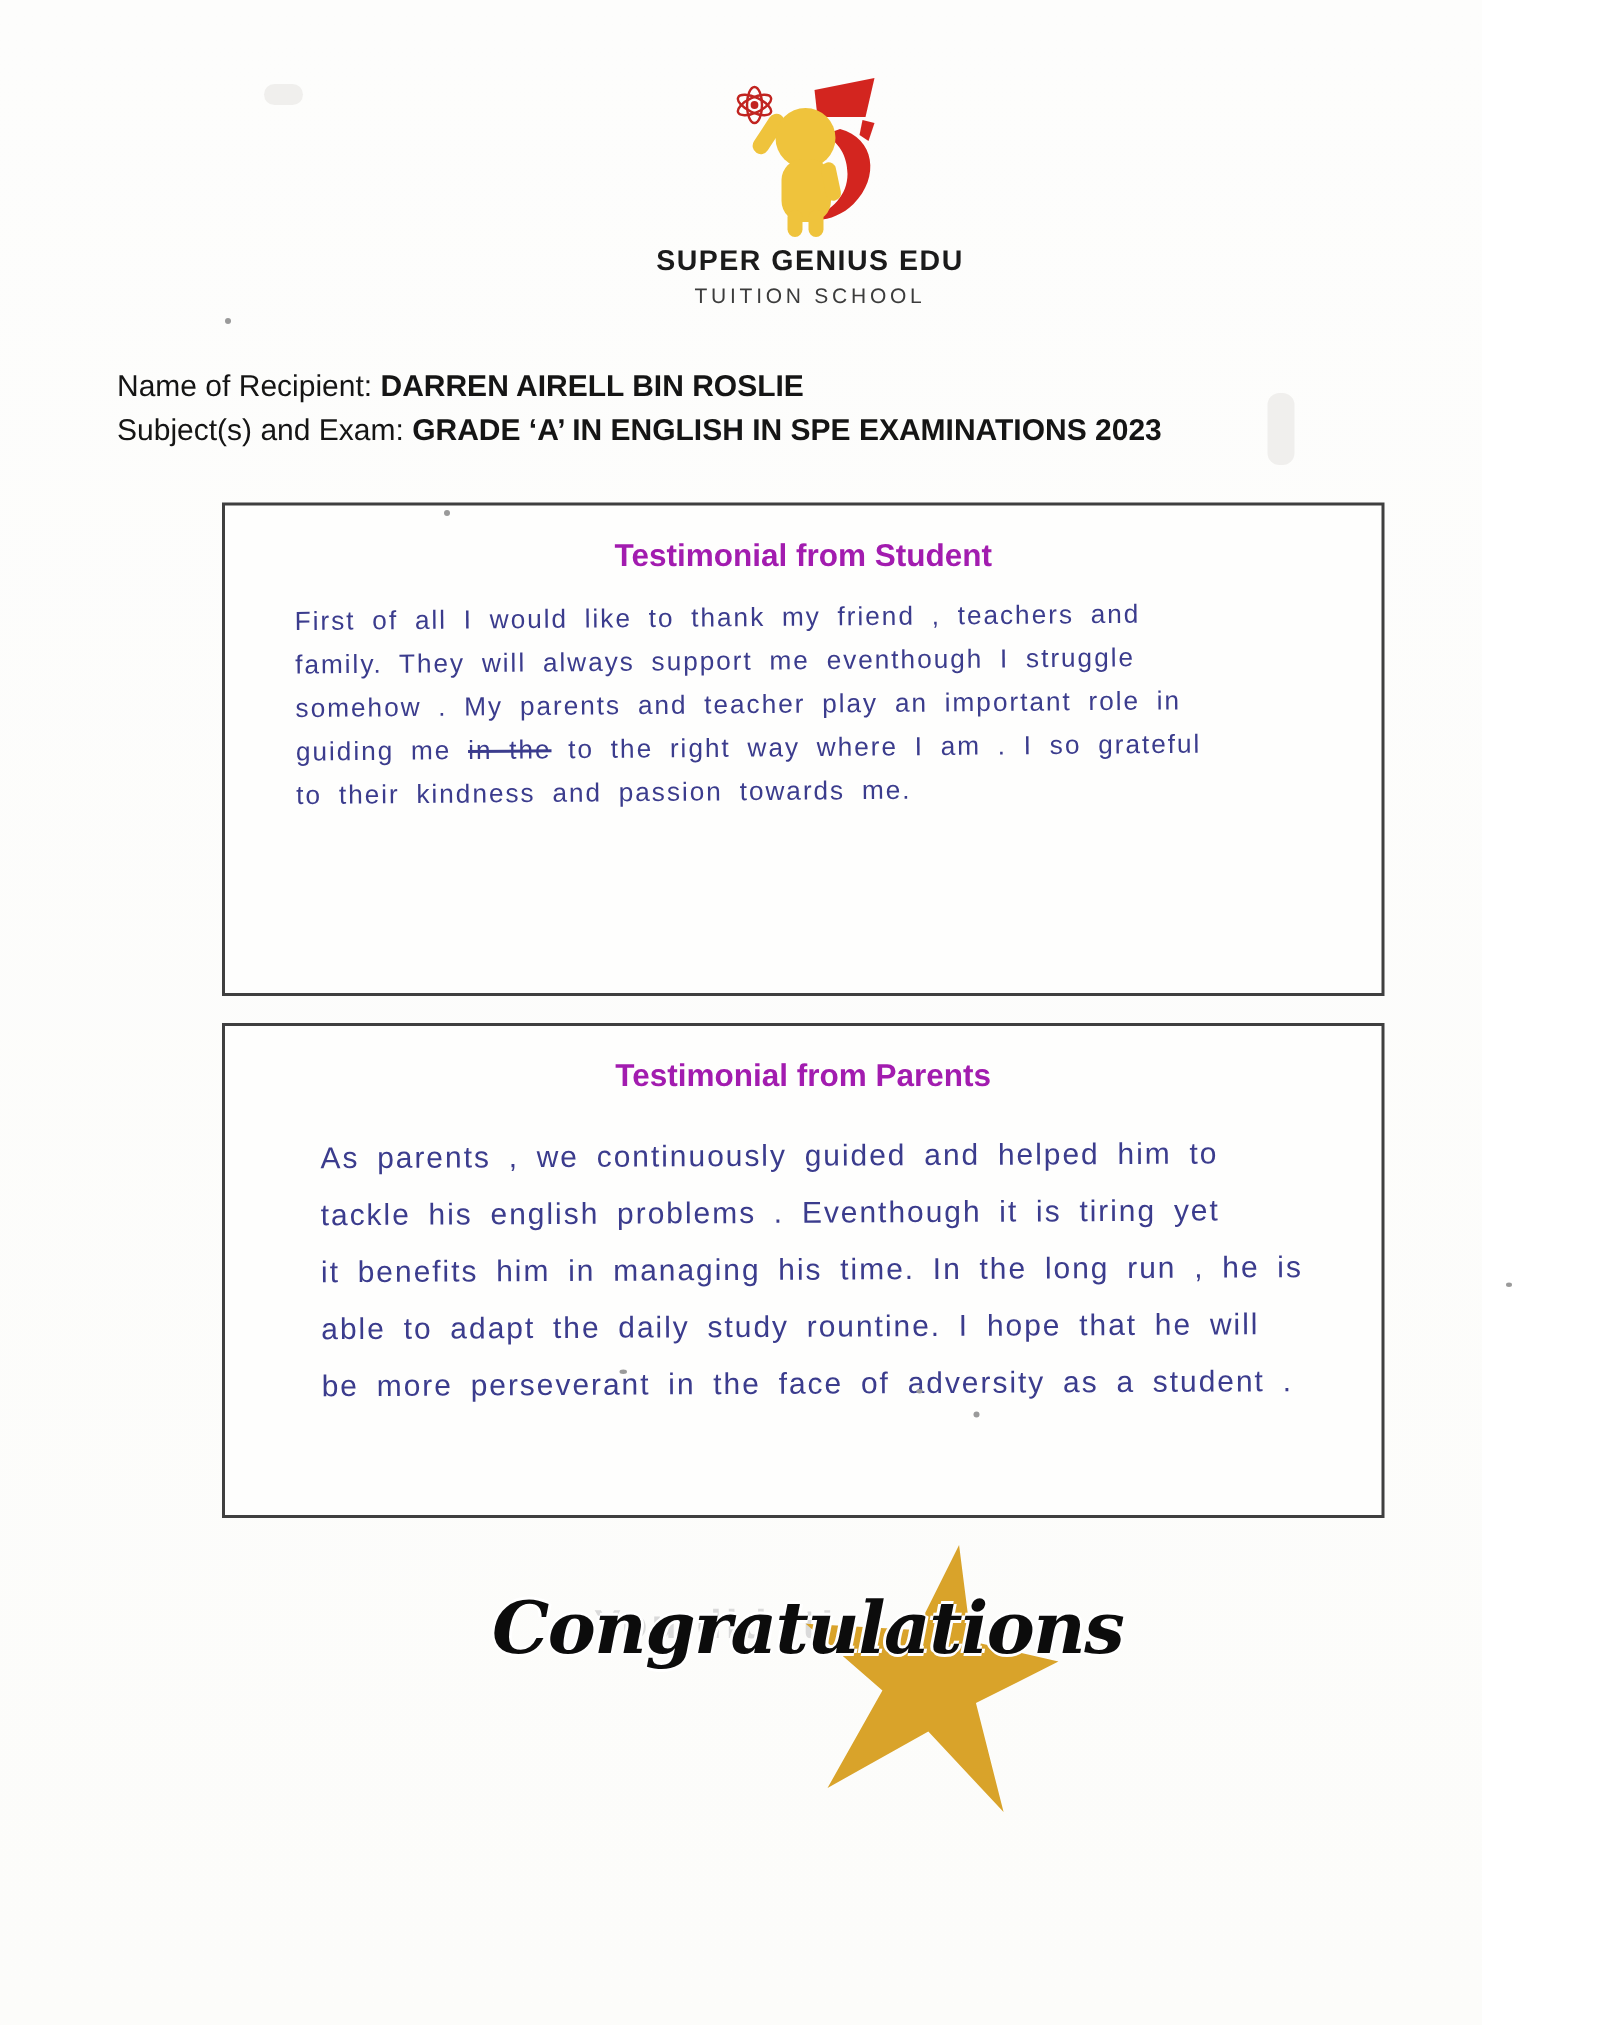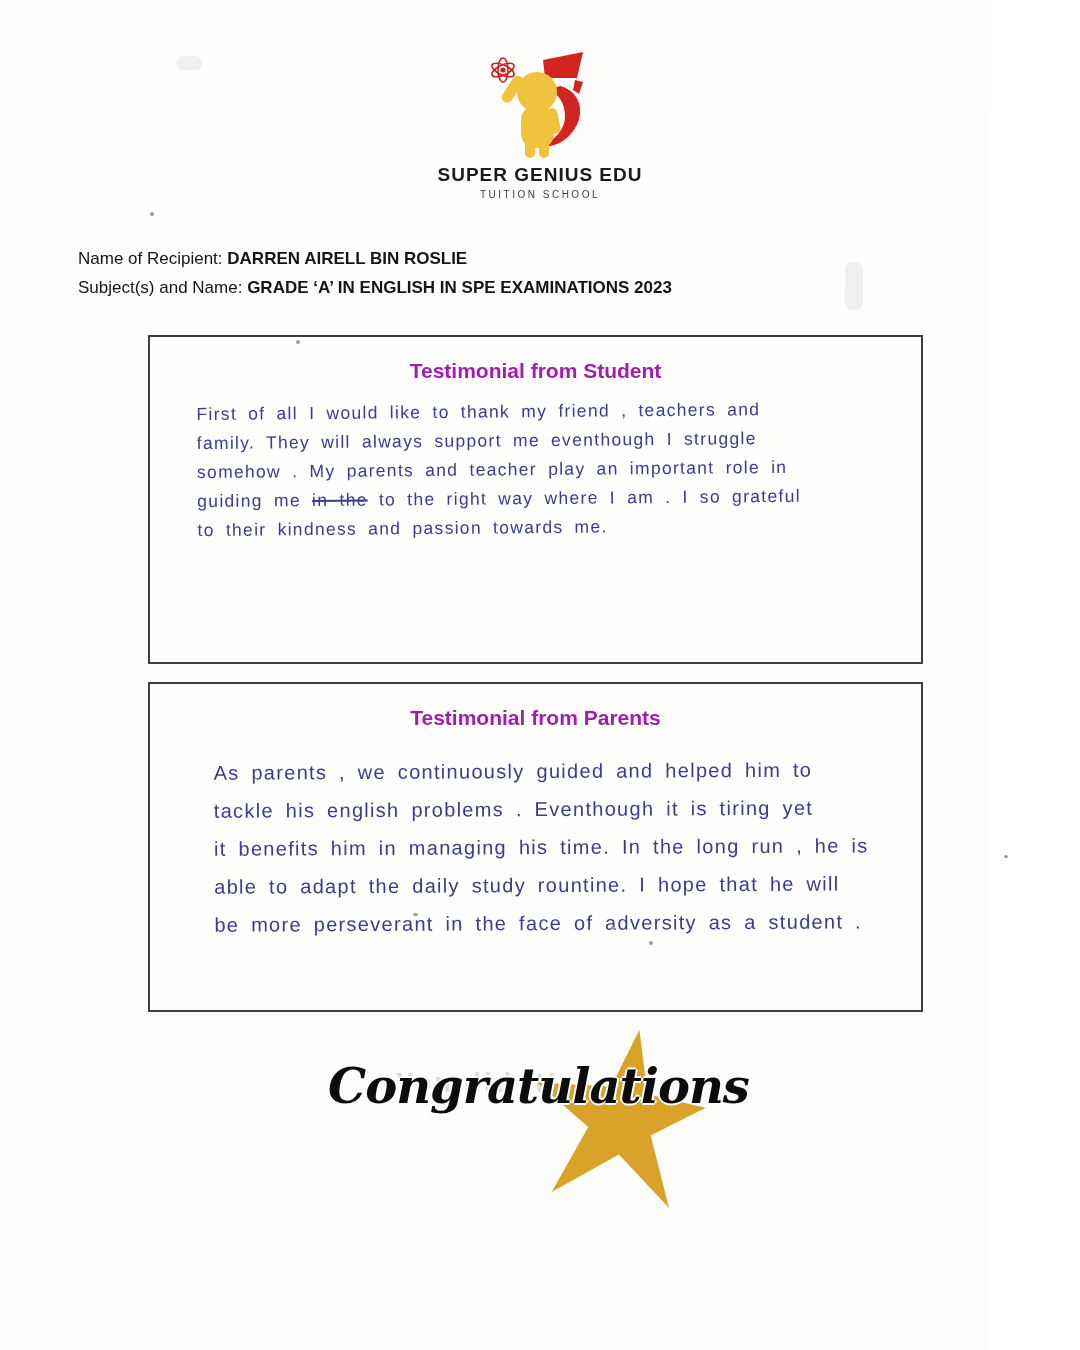--- a/index.html
+++ b/index.html
@@ -20,27 +20,27 @@
     text-align:center;
   }
   .logo-svg{display:block;margin:0 auto;}
   .logo-title{
     margin-top:4px;
     font-size:19px;font-weight:bold;color:#1b1b1b;
     letter-spacing:1px;
   }
   .logo-subtitle{
     margin-top:3px;
-    font-size:10px;color:#3c3c3c;
+    font-size:14px;color:#3c3c3c;
     letter-spacing:2.5px;
   }
   
   .meta-block{
     position:absolute;left:78px;top:244px;width:900px;
-    font-size:17px;color:#151515;line-height:29px;
+    font-size:20px;color:#151515;line-height:29px;
   }
   .meta-line{white-space:nowrap;}
   .meta-label{font-weight:normal;}
   .meta-value{font-weight:bold;}
   
   .t-box{
     position:absolute;left:148px;width:775px;
     border:2px solid #3f3f3f;
     box-sizing:border-box;
     background:#fefefd;
@@ -137,21 +137,21 @@
     <div class="logo-title">SUPER GENIUS EDU</div>
     <div class="logo-subtitle">TUITION SCHOOL</div>
   </div>
 
   <div class="meta-block">
     <div class="meta-line">
       <span class="meta-label">Name of Recipient:</span>
       <span class="meta-value">DARREN AIRELL BIN ROSLIE</span>
     </div>
     <div class="meta-line">
-      <span class="meta-label">Subject(s) and Name:</span>
+      <span class="meta-label">Subject(s) and Exam:</span>
       <span class="meta-value">GRADE ‘A’ IN ENGLISH IN SPE EXAMINATIONS 2023</span>
     </div>
   </div>
 
   <div class="t-box student">
     <div class="t-title">Testimonial from Student</div>
     <div class="handwriting hw-student">
       <div class="hw-line">First of all I would like to thank my friend , teachers and</div>
       <div class="hw-line">family. They will always support me eventhough I struggle</div>
       <div class="hw-line">somehow . My parents and teacher play an important role in</div>

